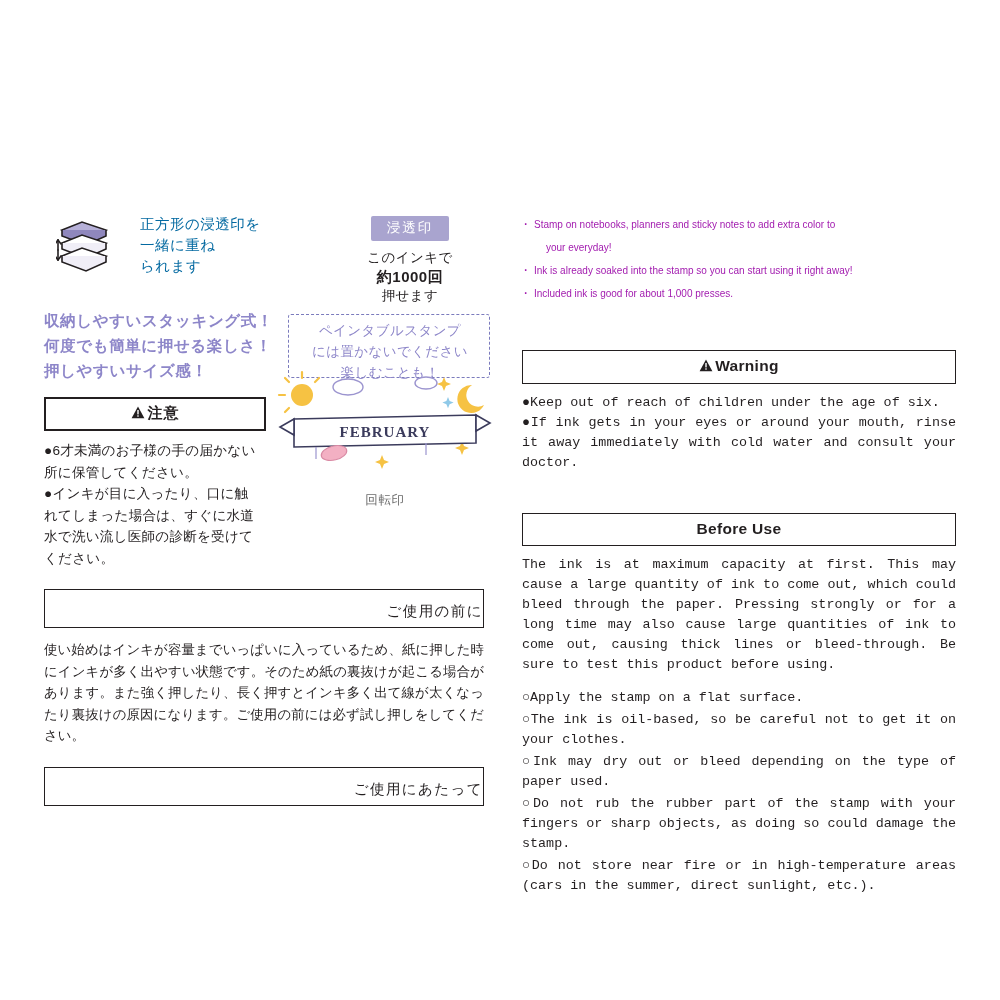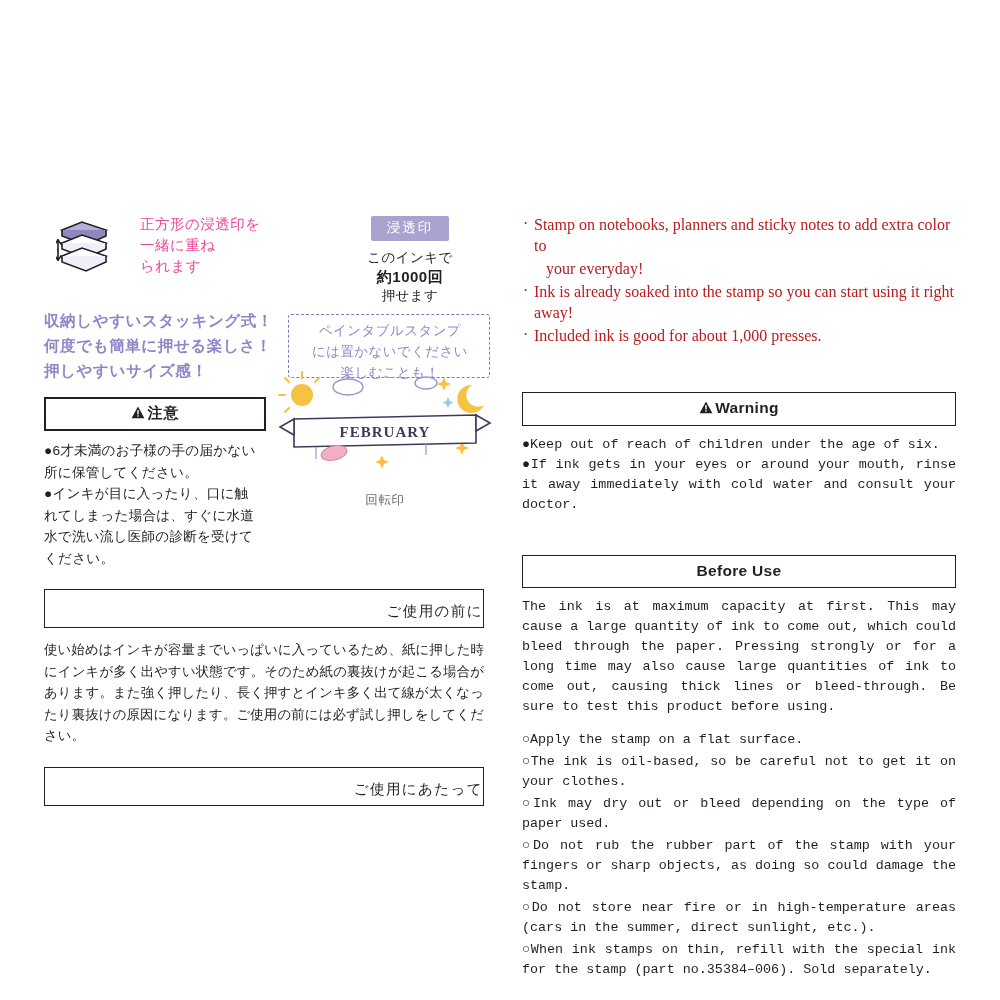--- a/index.html
+++ b/index.html
@@ -44,21 +44,21 @@
     width: 72px;
     height: 66px;
   }
   .stack-text {
     position: absolute;
     left: 96px;
     top: 0px;
     font-size: 14.5px;
     line-height: 21px;
     letter-spacing: 0.5px;
-    color: #ec4899;
+    color: #0369a1;
   }
 
   .badge-block {
     position: absolute;
     left: 350px;
     top: 216px;
     width: 120px;
     text-align: center;
   }
   .badge {
@@ -168,24 +168,23 @@
   .sec-body {
     margin-top: 11px;
     font-size: 13.4px;
     line-height: 21.5px;
     letter-spacing: 0.1px;
     text-align: justify;
   }
 
   
   .bullet-list {
-    font-size: 16px;
+    font-size: 10px;
     line-height: 21px;
-    color: #b91c1c;
-    font-family: Liberation Serif, serif;
+    color: #a21caf;
   }
   .bullet-list div {
     position: relative;
     padding-left: 12px;
     margin-bottom: 2px;
   }
   .bullet-list div:before {
     content: "·";
     position: absolute;
     left: 1px;
@@ -375,18 +374,17 @@
 
     <div class="mt40">
       <div class="r-head">Before Use</div>
       <div class="r-body">The ink is at maximum capacity at first. This may cause a large quantity of ink to come out, which could bleed through the paper. Pressing strongly or for a long time may also cause large quantities of ink to come out, causing thick lines or bleed-through. Be sure to test this product before using.</div>
       <div class="r-body circle-list">
         <div>○Apply the stamp on a flat surface.</div>
         <div>○The ink is oil-based, so be careful not to get it on your clothes.</div>
         <div>○Ink may dry out or bleed depending on the type of paper used.</div>
         <div>○Do not rub the rubber part of the stamp with your fingers or sharp objects, as doing so could damage the stamp.</div>
         <div>○Do not store near fire or in high-temperature areas (cars in the summer, direct sunlight, etc.).</div>
-        <div>○When ink stamps on thin, refill with the special ink for the stamp (part no.35384–006). Sold separately.</div>
       </div>
     </div>
   </div>
 
 </div>
 
 </body></html>

